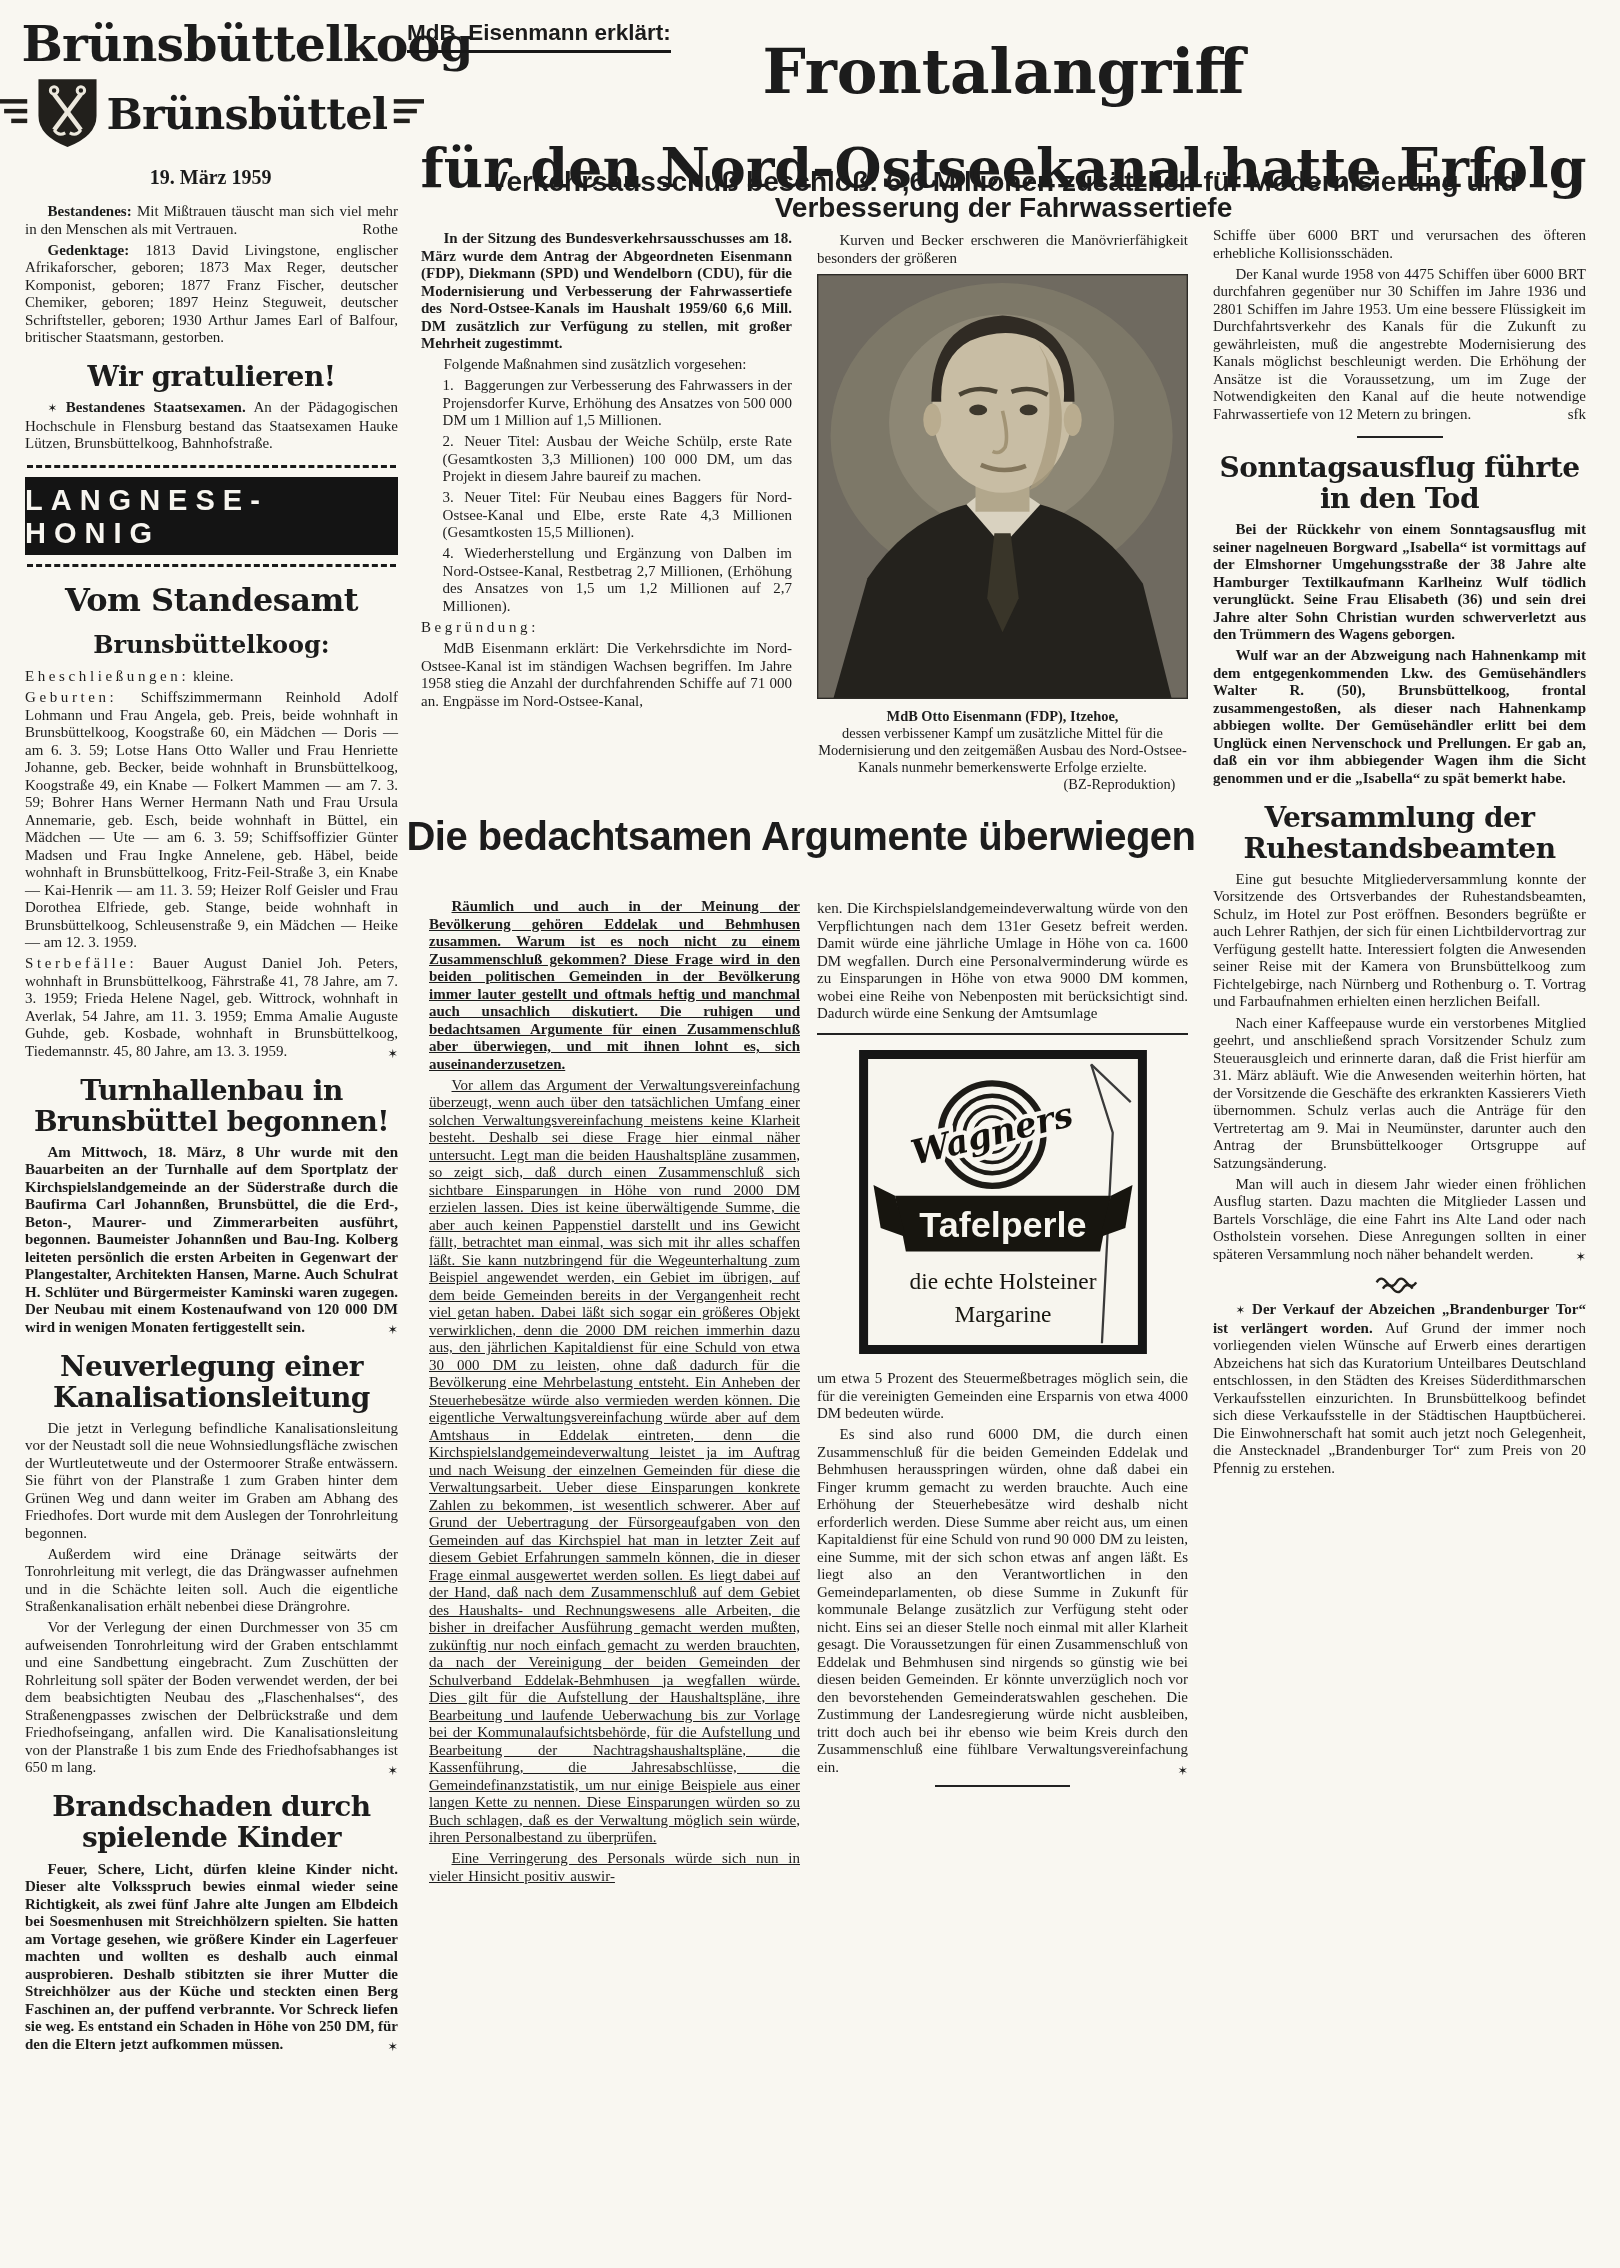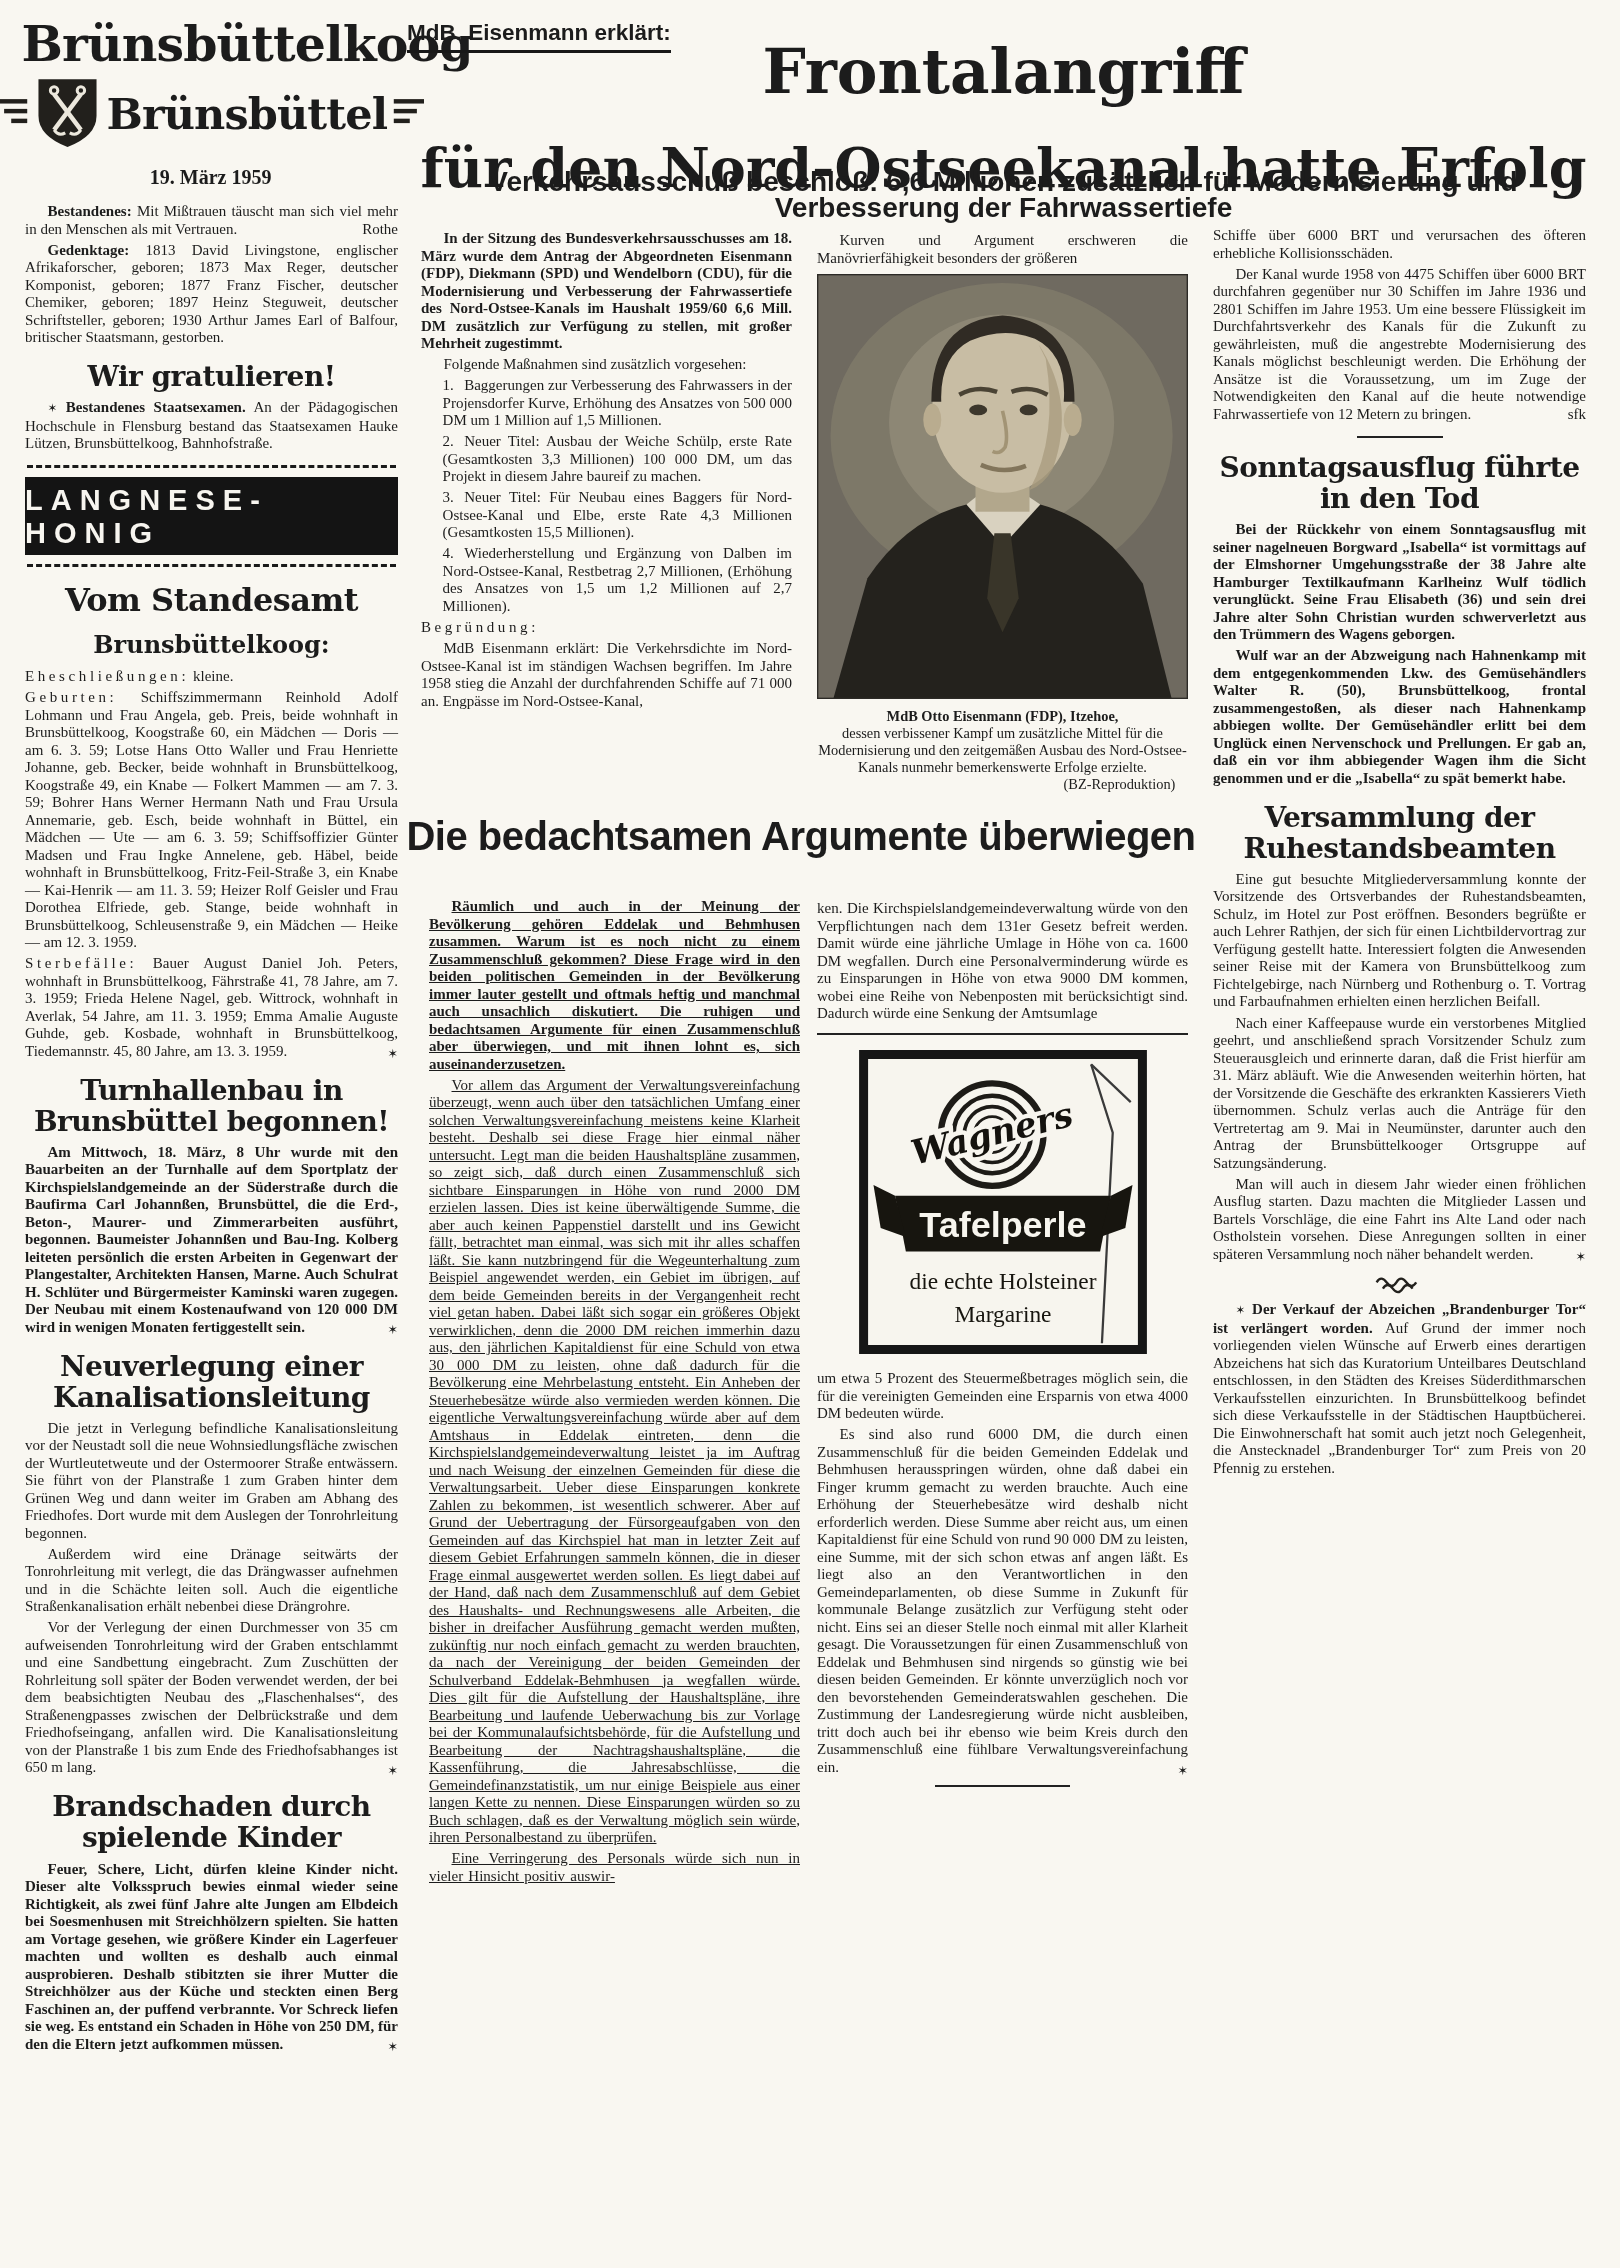--- a/index.html
+++ b/index.html
@@ -158,21 +158,21 @@
     <p>Folgende Maßnahmen sind zusätzlich vorgesehen:</p>
     <p class="measure np"><span class="mnum">1.</span><span>Baggerungen zur Verbesserung des Fahrwassers in der Projensdorfer Kurve, Erhöhung des Ansatzes von 500 000 DM um 1 Million auf 1,5 Millionen.</span></p>
     <p class="measure np"><span class="mnum">2.</span><span>Neuer Titel: Ausbau der Weiche Schülp, erste Rate (Gesamtkosten 3,3 Millionen) 100 000 DM, um das Projekt in diesem Jahre baureif zu machen.</span></p>
     <p class="measure np"><span class="mnum">3.</span><span>Neuer Titel: Für Neubau eines Baggers für Nord-Ostsee-Kanal und Elbe, erste Rate 4,3 Millionen (Gesamtkosten 15,5 Millionen).</span></p>
     <p class="measure np"><span class="mnum">4.</span><span>Wiederherstellung und Ergänzung von Dalben im Nord-Ostsee-Kanal, Restbetrag 2,7 Millionen, (Erhöhung des Ansatzes von 1,5 um 1,2 Millionen auf 2,7 Millionen).</span></p>
     <p class="np sp">Begründung:</p>
     <p>MdB Eisenmann erklärt: Die Verkehrsdichte im Nord-Ostsee-Kanal ist im ständigen Wachsen begriffen. Im Jahre 1958 stieg die Anzahl der durchfahrenden Schiffe auf 71 000 an. Engpässe im Nord-Ostsee-Kanal,</p>
   </div>
 
   <div class="abs" id="col3top">
-    <p>Kurven und Argument erschweren die Manövrierfähigkeit besonders der größeren</p>
+    <p>Kurven und Becker erschweren die Manövrierfähigkeit besonders der größeren</p>
     <div class="photo-frame">
       <svg viewBox="0 0 412 472" width="371" height="425">
         <rect width="412" height="472" fill="#6f6a60"></rect>
         <ellipse cx="205" cy="180" rx="190" ry="170" fill="#89836f" opacity="0.55"></ellipse>
         <ellipse cx="205" cy="165" rx="125" ry="120" fill="#98917f" opacity="0.6"></ellipse>
         <path d="M18 472 L56 338 Q100 272 166 256 L248 256 Q315 274 362 344 L394 472 Z" fill="#24221d"></path>
         <path d="M166 256 L206 302 L248 256 L236 248 L176 248 Z" fill="#d9d2c0"></path>
         <path d="M197 288 L215 288 L224 360 L206 398 L189 360 Z" fill="#393529"></path>
         <rect x="176" y="212" width="60" height="52" fill="#b2a78c"></rect>
         <ellipse cx="206" cy="150" rx="78" ry="93" fill="#c8bda4"></ellipse>

